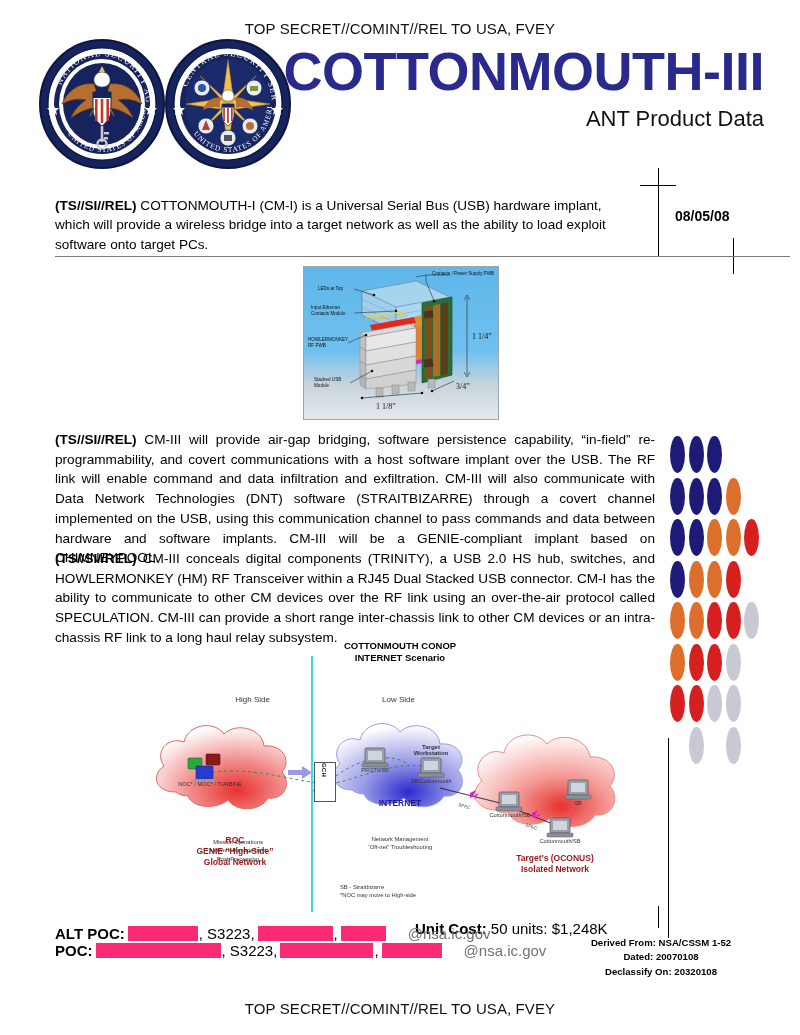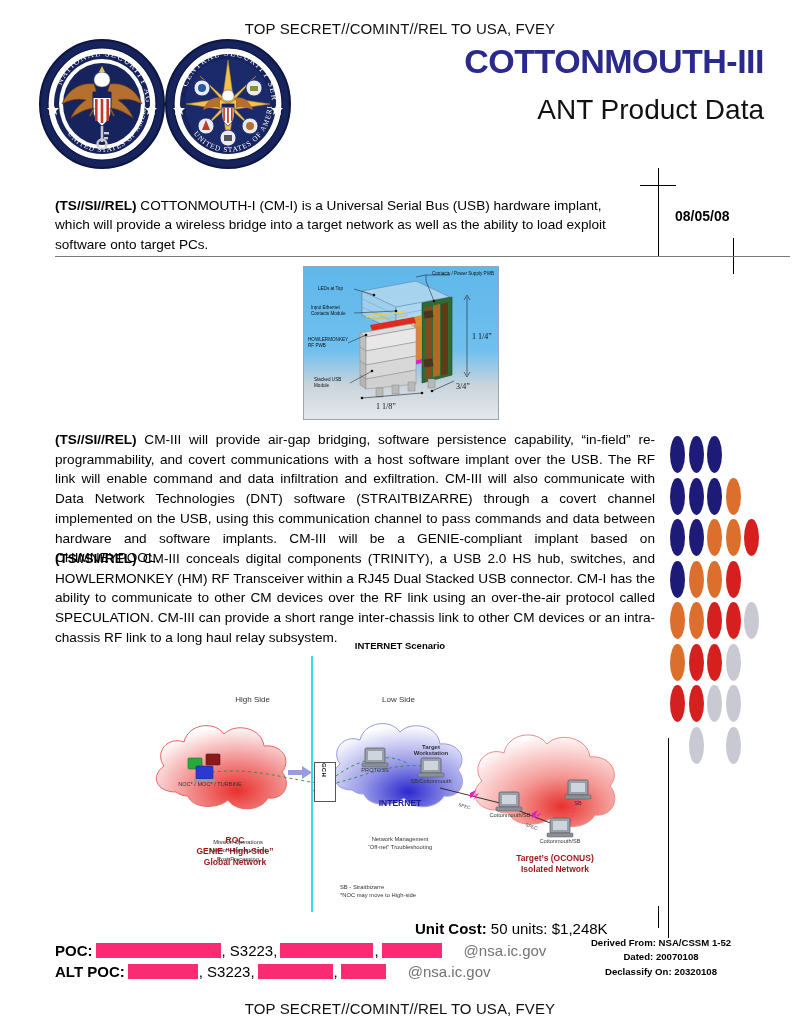--- a/index.html
+++ b/index.html
@@ -37,31 +37,31 @@
   #seal-css  { position: absolute; left: 162px; top: 38px; width: 132px; height: 132px; }
 
   #title-block {
     position: absolute;
     right: 36px;
     top: 44px;
     text-align: right;
     width: 520px;
   }
   #product-title {
-    font-size: 34px;
+    font-size: 54px;
     font-weight: bold;
     color: #2a2a8c;
     letter-spacing: -0.5px;
     line-height: 1.02;
     white-space: nowrap;
   }
   #product-subtitle {
-    font-size: 28px;
+    font-size: 22px;
     color: #111;
-    margin-top: 16px;
+    margin-top: 8px;
     line-height: 1.05;
   }
 
   
   .vrule {
     position: absolute;
     width: 1px;
     background: #000;
   }
   .hrule {
@@ -232,21 +232,21 @@
 
   .poc-row {
     position: absolute;
     left: 55px;
     font-size: 15px;
     white-space: nowrap;
     display: flex;
     align-items: baseline;
   }
   #poc-row   { top: 941px; }
-  #altpoc-row{ top: 962px; }
+  #altpoc-row{ top: 924px; }
   .poc-label { font-weight: bold; margin-right: 3px; }
   .redact {
     display: inline-block;
     height: 15px;
     background: #fa2b72;
     vertical-align: middle;
     position: relative;
     top: 2px;
   }
   .sep { margin: 0 3px 0 1px; }
@@ -531,20 +531,21 @@
       <div class="oval" style="left: 18.5px; top: 249px; background: rgb(214, 32, 32);"></div>
       <div class="oval" style="left: 37px; top: 249px; background: rgb(201, 201, 212);"></div>
       <div class="oval" style="left: 55.5px; top: 249px; background: rgb(201, 201, 212);"></div>
       <div class="oval" style="left: 18.5px; top: 290.5px; background: rgb(201, 201, 212);"></div>
       <div class="oval" style="left: 55.5px; top: 290.5px; background: rgb(201, 201, 212);"></div>
     </div>
 
   <div id="conop">
 
     <div id="conop-title">
+      <div>COTTONMOUTH CONOP</div>
       <div>INTERNET Scenario</div>
     </div>
 
     <div id="divider-line"></div>
 
     <div class="conop-label" style="left:60px; top:55px; width:70px;">High Side</div>
     <div class="conop-label" style="left:205px; top:55px; width:70px;">Low Side</div>
 
     <svg width="520" height="272" style="position:absolute;left:0;top:0;">
       <defs>

